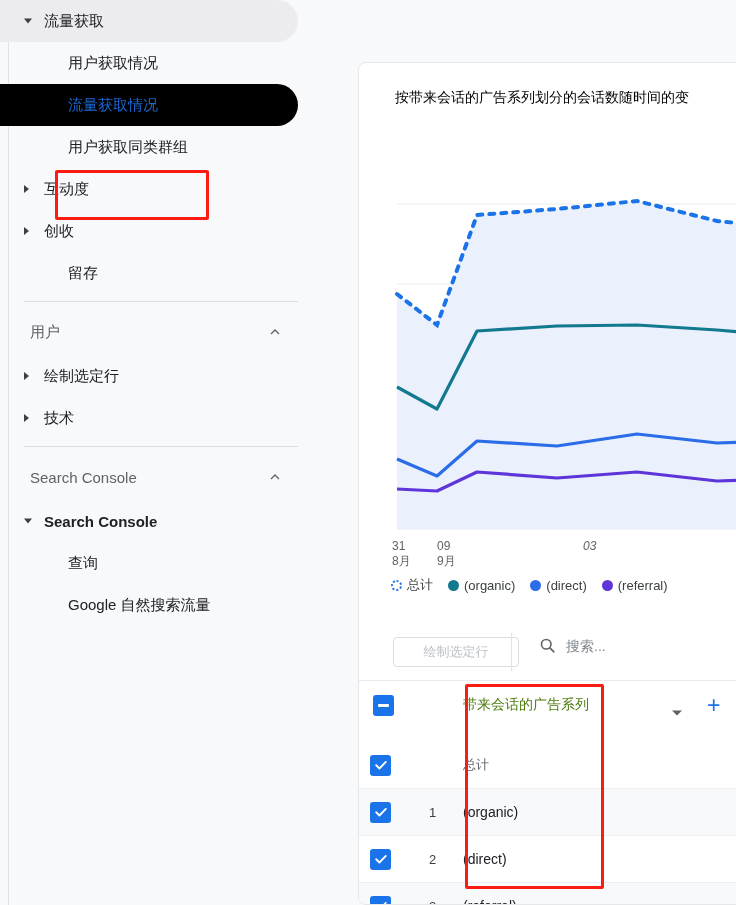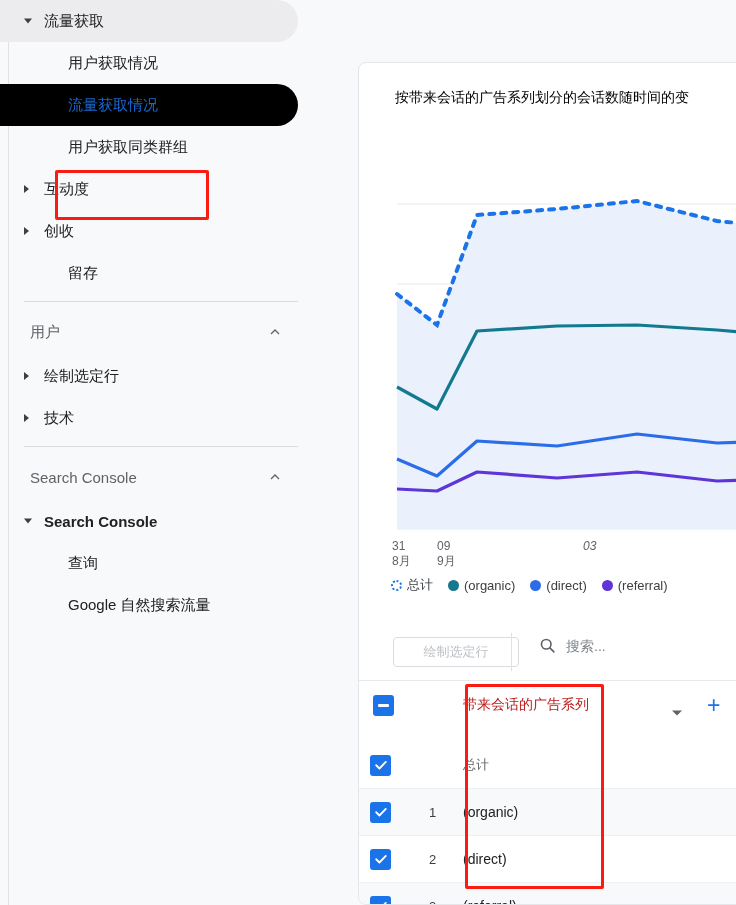--- a/index.html
+++ b/index.html
@@ -158,21 +158,21 @@
     display:flex;align-items:center;
   }
   .th-minus{
     position:absolute;left:14px;top:14px;
     width:21px;height:21px;border-radius:3px;background:#1a73e8;
     display:flex;align-items:center;justify-content:center;
   }
   .th-minus i{display:block;width:11px;height:2.5px;background:#fff;border-radius:1px;}
   .th-dim{
     position:absolute;left:104px;top:15px;
-    font-size:14px;color:#b91c1c;white-space:nowrap;
+    font-size:14px;color:#4d7c0f;white-space:nowrap;
   }
   .th-caret{position:absolute;left:312px;top:22px;}
   .th-plus{
     position:absolute;left:348px;top:14px;
     color:#1a73e8;font-size:23px;line-height:20px;font-weight:400;
   }
 
   
   .row{
     position:absolute;left:0;width:420px;height:47px;

